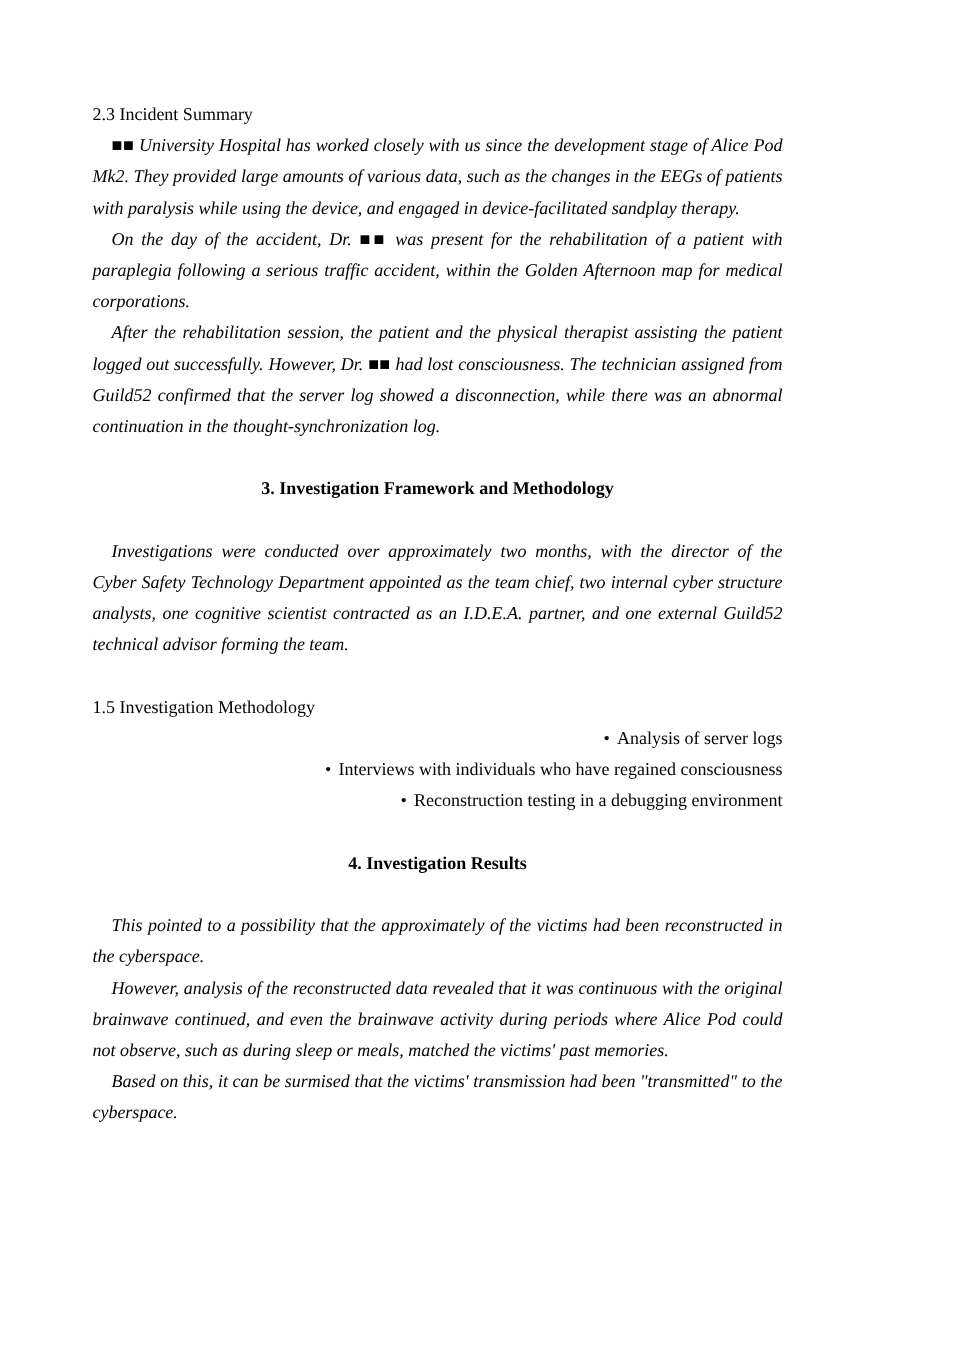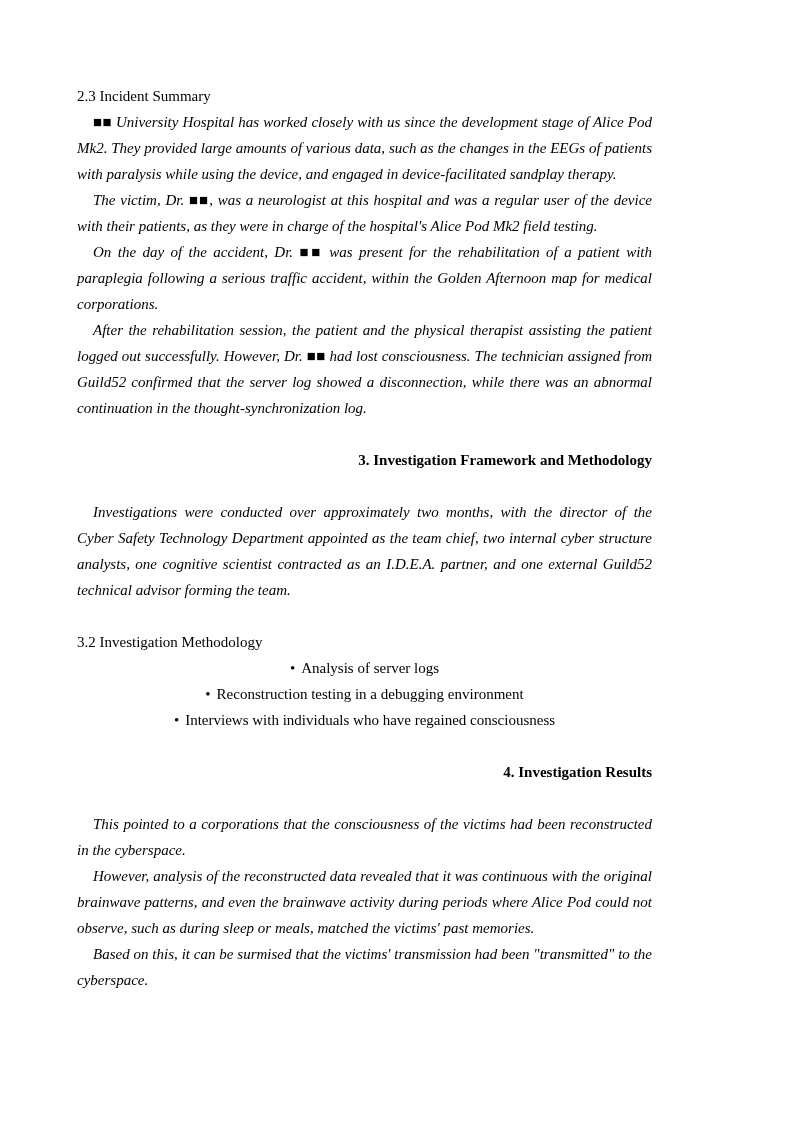--- a/index.html
+++ b/index.html
@@ -27,68 +27,67 @@
     font-style: italic;
   }
   .subheading {
     margin: 0;
     font-weight: normal;
     text-align: left;
   }
   .chapter {
     margin: 0;
     font-weight: bold;
-    text-align: right;
+    text-align: center;
   }
   .spacer {
     height: 26px;
   }
   .bullet-row {
     margin: 0;
-    text-align: center;
+    text-align: right;
   }
   .bullet-glyph {
     margin-right: 6px;
   }
 </style>
 </head>
 <body>
 
 <div class="page">
 
   <div class="subheading">2.3 Incident Summary</div>
   <p class="para">■■ University Hospital has worked closely with us since the development stage of Alice Pod Mk2. They provided large amounts of various data, such as the changes in the EEGs of patients with paralysis while using the device, and engaged in device-facilitated sandplay therapy.</p>
-  <p class="para">The victim, Dr. ■■, was a neurologist at this hospital and was a regular user of the device with their patients, as they were in charge of the hospital's Alice Pod Mk2 field testing.</p>
   <p class="para">On the day of the accident, Dr. ■■ was present for the rehabilitation of a patient with paraplegia following a serious traffic accident, within the Golden Afternoon map for medical corporations.</p>
   <p class="para">After the rehabilitation session, the patient and the physical therapist assisting the patient logged out successfully. However, Dr. ■■ had lost consciousness. The technician assigned from Guild52 confirmed that the server log showed a disconnection, while there was an abnormal continuation in the thought-synchronization log.</p>
 
   <div class="spacer"></div>
 
   <div class="chapter">3. Investigation Framework and Methodology</div>
 
   <div class="spacer"></div>
 
   <p class="para">Investigations were conducted over approximately two months, with the director of the Cyber Safety Technology Department appointed as the team chief, two internal cyber structure analysts, one cognitive scientist contracted as an I.D.E.A. partner, and one external Guild52 technical advisor forming the team.</p>
 
   <div class="spacer"></div>
 
-  <div class="subheading">3.2 Investigation Methodology</div>
+  <div class="subheading">1.5 Investigation Methodology</div>
   <div class="bullet-row">
     <span class="bullet-glyph">•</span><span>Analysis of server logs</span>
   </div>
   <div class="bullet-row">
-    <span class="bullet-glyph">•</span><span>Reconstruction testing in a debugging environment</span>
+    <span class="bullet-glyph">•</span><span>Interviews with individuals who have regained consciousness</span>
   </div>
   <div class="bullet-row">
-    <span class="bullet-glyph">•</span><span>Interviews with individuals who have regained consciousness</span>
+    <span class="bullet-glyph">•</span><span>Reconstruction testing in a debugging environment</span>
   </div>
 
   <div class="spacer"></div>
 
   <div class="chapter">4. Investigation Results</div>
 
   <div class="spacer"></div>
 
-  <p class="para">This pointed to a corporations that the consciousness of the victims had been reconstructed in the cyberspace.</p>
-  <p class="para">However, analysis of the reconstructed data revealed that it was continuous with the original brainwave patterns, and even the brainwave activity during periods where Alice Pod could not observe, such as during sleep or meals, matched the victims' past memories.</p>
+  <p class="para">This pointed to a possibility that the approximately of the victims had been reconstructed in the cyberspace.</p>
+  <p class="para">However, analysis of the reconstructed data revealed that it was continuous with the original brainwave continued, and even the brainwave activity during periods where Alice Pod could not observe, such as during sleep or meals, matched the victims' past memories.</p>
   <p class="para">Based on this, it can be surmised that the victims' transmission had been "transmitted" to the cyberspace.</p>
 
 </div>
 
 </body></html>

